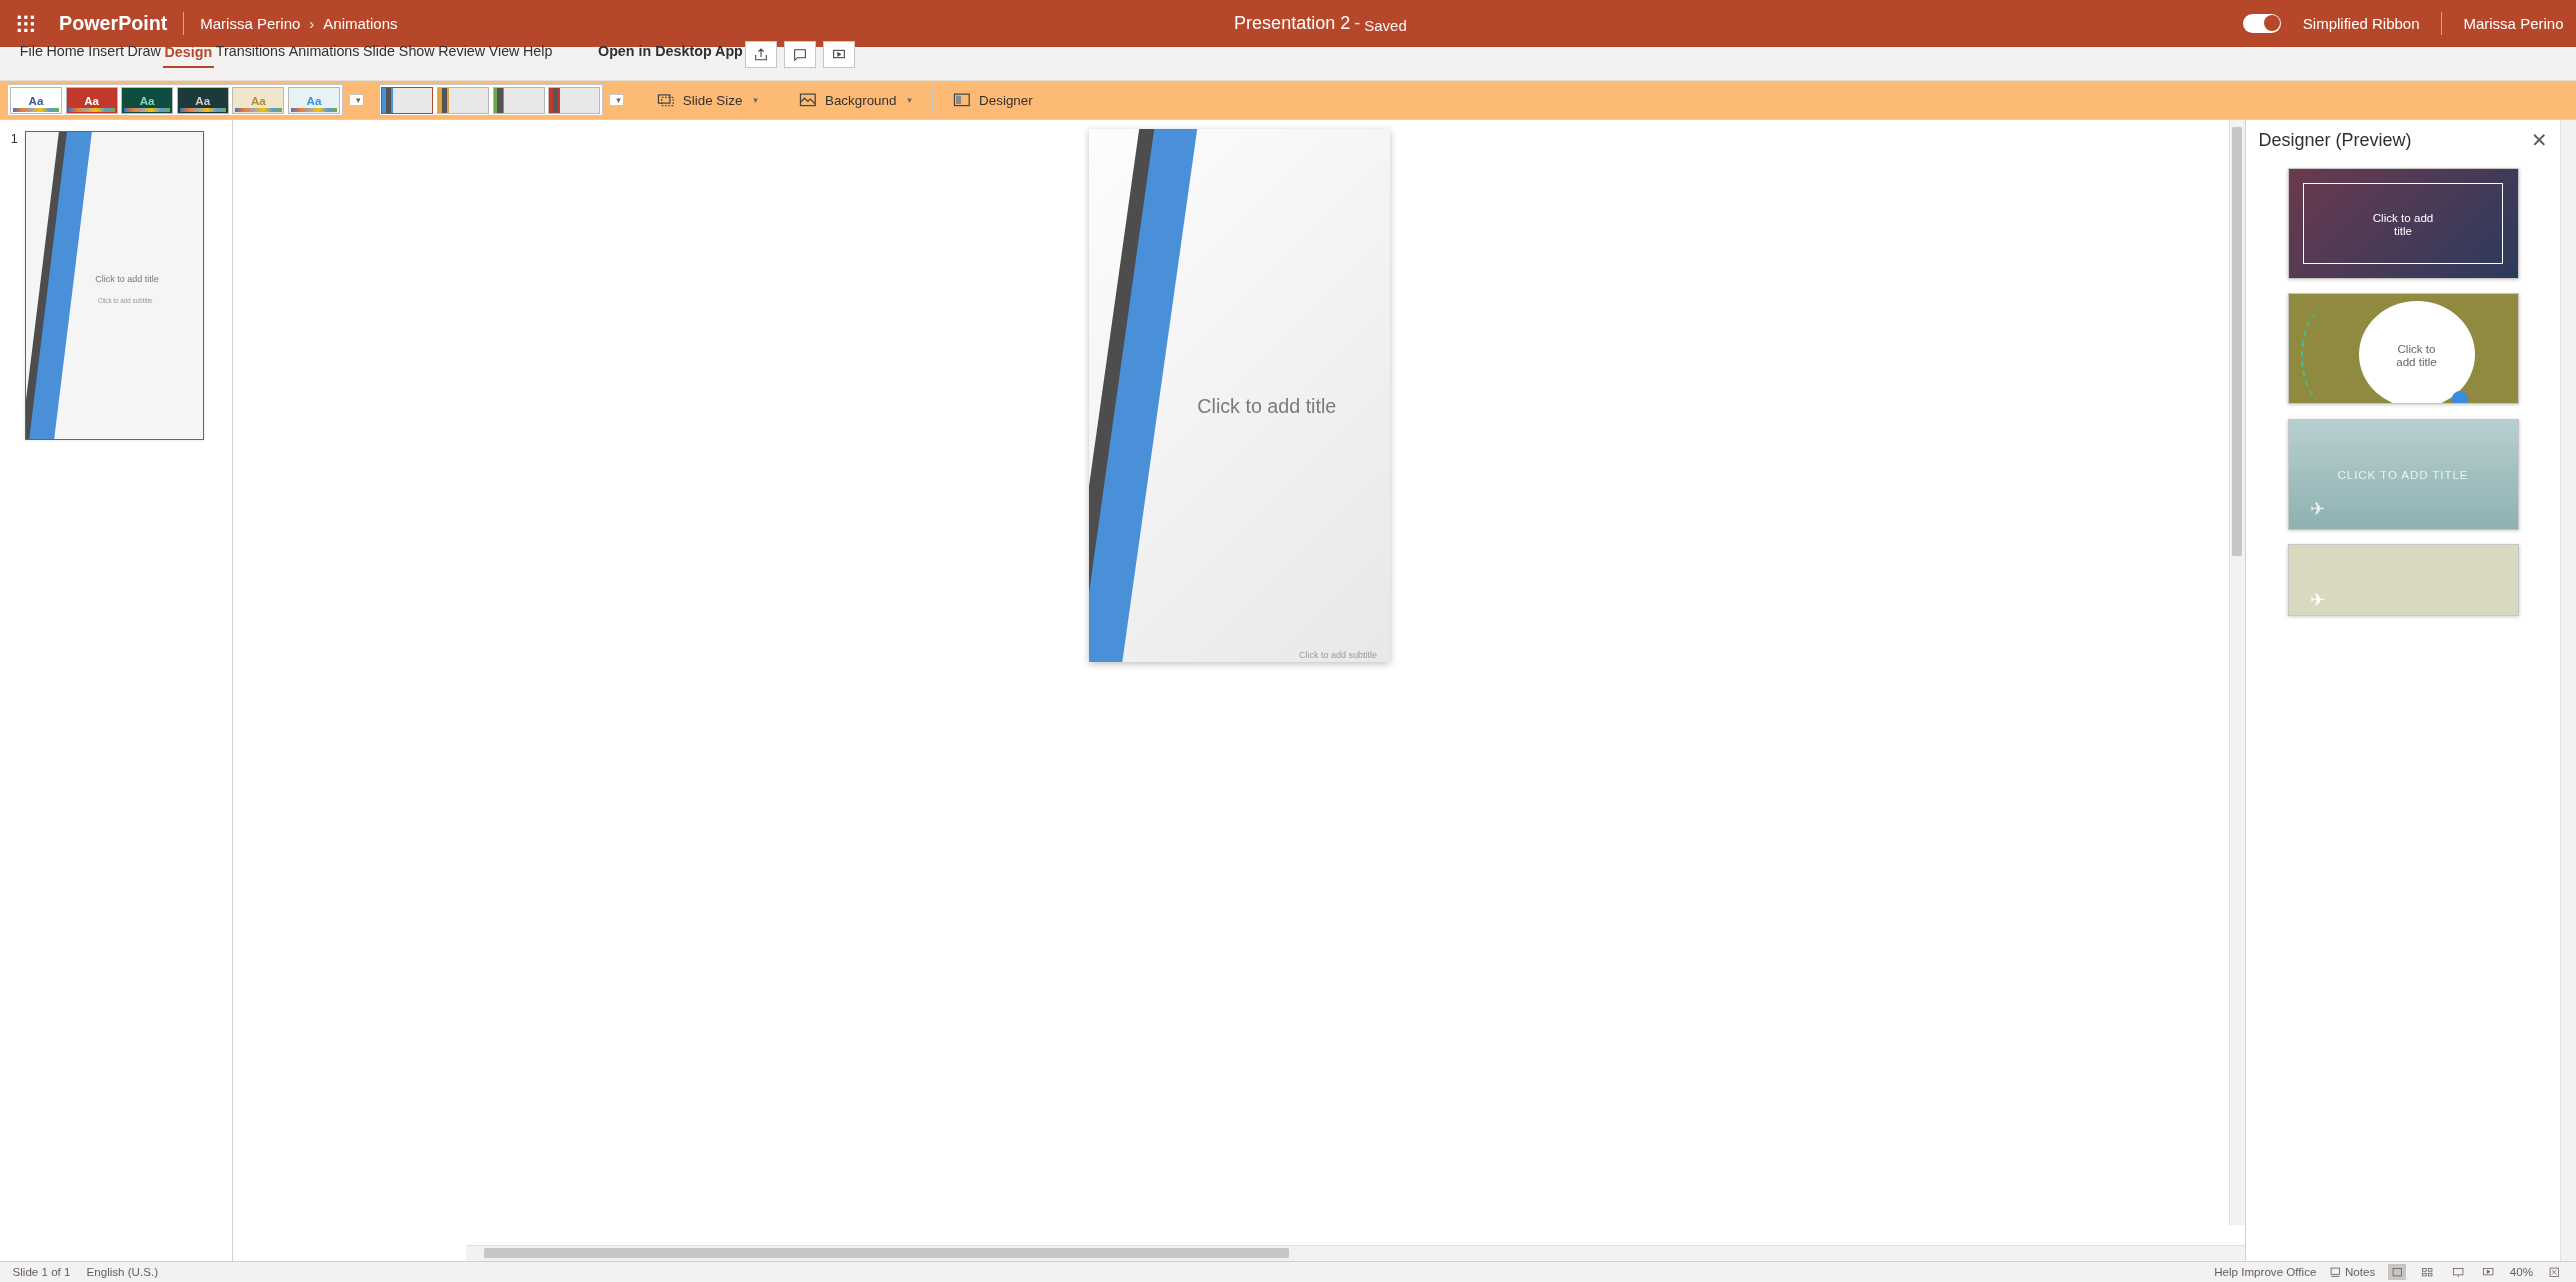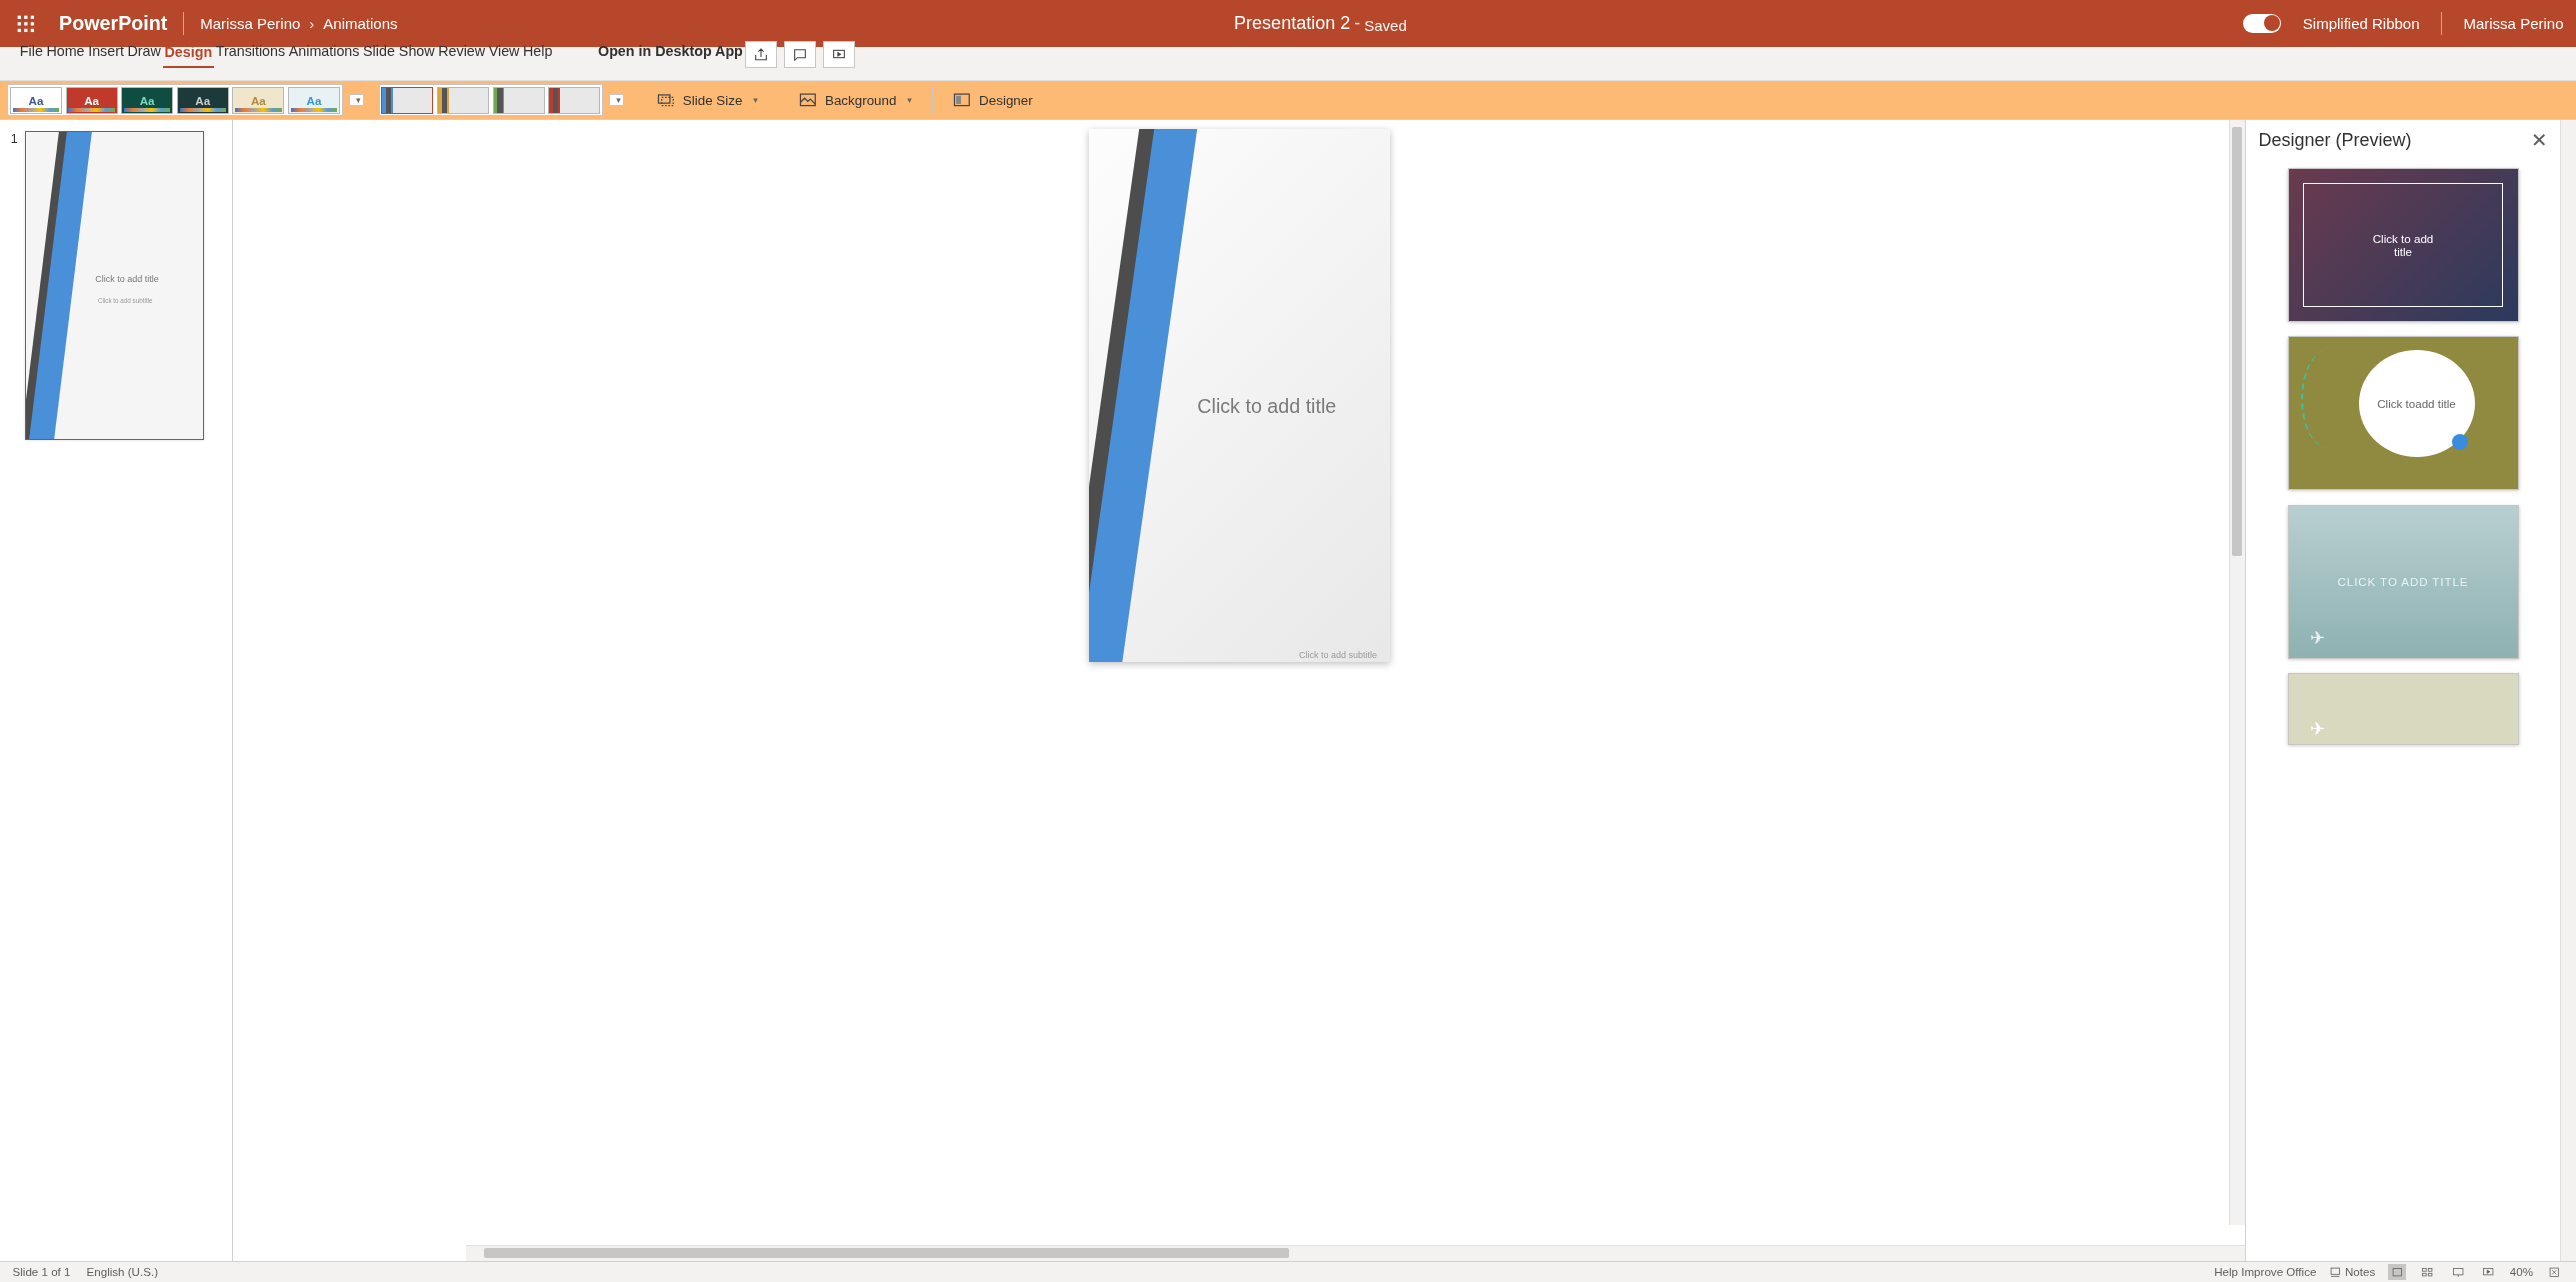--- a/index.html
+++ b/index.html
@@ -154,30 +154,30 @@
   }
   .designer-pane .hdr{
     display:flex; align-items:center; justify-content:space-between;
     padding:9px 12.5px; font-size:18px; color:#323130;
   }
   .designer-pane .hdr .close{ cursor:pointer; font-size:19.7px; color:#605e5c;}
   .designer-pane .body{
     flex:1; overflow-y:auto; padding:7.2px 14.3px; display:flex; flex-direction:column; gap:14.3px;
   }
   .design-card{
-    width:231px; height:154px; box-shadow:0 0.9px 3.6px rgba(0,0,0,.25);
+    width:231px; height:111px; box-shadow:0 0.9px 3.6px rgba(0,0,0,.25);
     border:0.9px solid #c8c6c4; align-self:center; position:relative; cursor:pointer;
     display:flex; align-items:center; justify-content:center; color:#fff;
     font-size:11.6px; text-align:center; overflow:hidden;
   }
   .dc1{ background:linear-gradient(135deg,#6b3a4e,#2b3a5e);}
   .dc1::before{content:"";position:absolute;inset:14.3px;border:1.8px solid #fff;}
   .dc2{ background:#8f8a3f;}
-  .dc2 .ell{position:absolute;width:116px;height:107px;background:#fff;border-radius:50%;left:70px;top:13px;
-            display:flex;flex-direction:row;align-items:center;justify-content:center;color:#666;}
+  .dc2 .ell{position:absolute;width:116px;height:107px;background:#fff;border-radius:50%;left:70px;top:7px;
+            display:flex;flex-direction:column;align-items:center;justify-content:center;color:#666;}
   .dc2 .dot{position:absolute;width:16px;height:16px;background:#3a8dde;border-radius:50%;left:163px;top:97px;}
   .dc2 .dash-arc{position:absolute;left:12.5px;top:12.5px;width:54px;height:98px;border-left:2.7px dashed #3fbf9f;border-radius:50% 0 0 50%;}
   .dc3{ background:linear-gradient(#b8cfd0,#8eb1b2); color:#e8f2f2; letter-spacing:0.9px;}
   .dc3 .plane{position:absolute;bottom:9px;left:21.5px;font-size:18px;color:#f0f0f0;}
   .dc4{ background:#d9d9c0; height:72px;}
   .dc4 .plane{position:absolute;bottom:3.6px;left:21.5px;font-size:18px;color:#fff;}
   .dpane-outer-scroll{ width:16px; background:#f3f2f1; border-left:0.9px solid #e1dfdd;}
 
   
   .status-bar{

